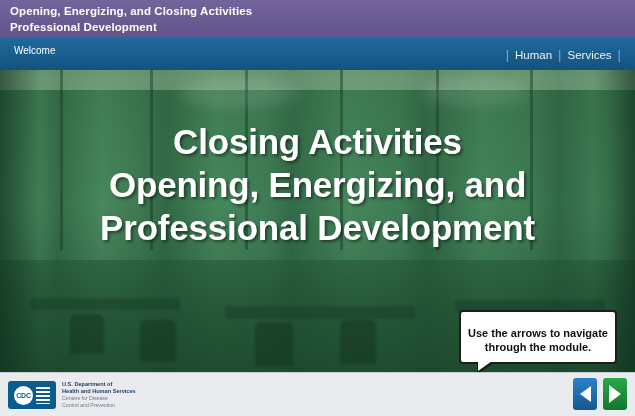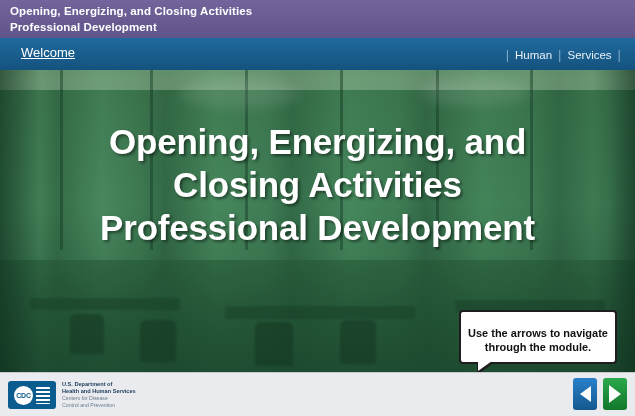--- a/index.html
+++ b/index.html
@@ -33,24 +33,23 @@
 
   
   .navbar {
     position: absolute; top: 38px; left: 0;
     width: 635px; height: 32px;
     background: #1a5a8a;
     background: linear-gradient(to bottom, #1f6a9e 0%, #14527e 100%);
     color: #ffffff;
   }
   .navbar .welcome {
-    position: absolute; left: 21px; top: 7px;
-    font-size: 13px;
+    position: absolute; left: 14px; top: 7px;
+    font-size: 10px;
     color: #ffffff;
-    text-decoration: underline;
   }
   .navbar .right {
     position: absolute; right: 8px; top: 9px;
     font-size: 11.5px;
     color: #cfe0ee;
     display: flex;
     align-items: center;
   }
   .navbar .right .sep {
     color: #7fa8c6;
@@ -289,22 +288,22 @@
     <div class="chair" style="left:70px;  top:244px; width:34px; height:40px;"></div>
     <div class="chair" style="left:140px; top:250px; width:36px; height:42px;"></div>
     <div class="chair" style="left:255px; top:252px; width:38px; height:44px;"></div>
     <div class="chair" style="left:340px; top:250px; width:36px; height:44px;"></div>
     <div class="chair" style="left:470px; top:246px; width:34px; height:42px;"></div>
 
     <div class="vig-l"></div>
     <div class="vig-r"></div>
 
     <div class="slide-title">
+      <div>Closing Activities</div>
       <div>Opening, Energizing, and</div>
-      <div>Closing Activities</div>
       <div>Professional Development</div>
     </div>
 
     <div class="callout">
       <span>Use the arrows to navigate through the module.</span>
       <div class="tail"></div>
       <div class="tail-i"></div>
     </div>
   </div>
 

